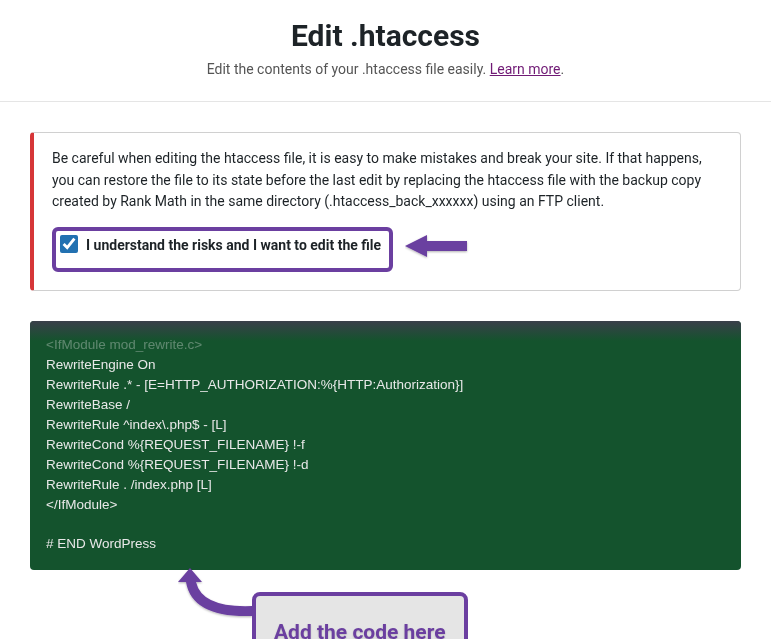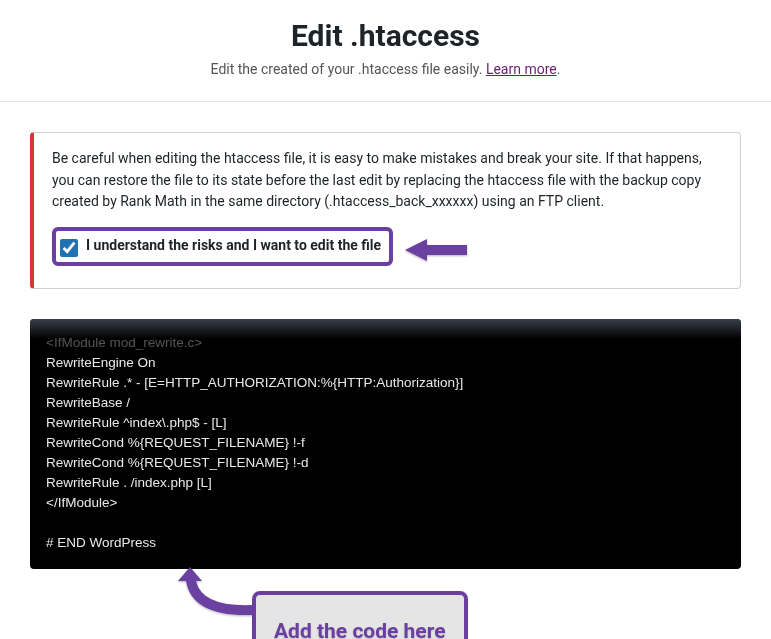--- a/index.html
+++ b/index.html
@@ -40,46 +40,46 @@
       color: #1d2327;
       margin-bottom: 30px;
     }
     .warning-box .bold {
       font-weight: 400;
     }
     .warning-box .italic {
     }
     .checkbox-wrap {
       display: inline-flex;
-      align-items: flex-end;
+      align-items: flex-start;
       margin-top: 14px;
       border: 4px solid #6b3fa0;
       border-radius: 6px;
-      padding: 4px 8px 5px 4px;
+      padding: 4px 8px 11px 4px;
       background: #fff;
     }
     .checkbox-wrap input[type="checkbox"] {
       width: 18px;
       height: 18px;
       margin-right: 8px;
       accent-color: #2271b1;
       cursor: pointer;
     }
     .checkbox-wrap label {
       font-weight: 700;
       font-size: 14px;
       cursor: pointer;
     }
     .arrow-left {
       display: inline-block;
       vertical-align: middle;
       margin-left: 8px;
     }
     .code-block {
-      background: #000000;
+      background: #14532d;
       color: #e8e8e8;
       border-radius: 4px;
       padding: 14px 16px 16px;
       font-family: -apple-system, BlinkMacSystemFont, sans-serif;
       font-size: 13.5px;
       line-height: 1.48;
       white-space: pre;
       overflow: hidden;
       position: relative;
     }
@@ -123,21 +123,21 @@
       border-top: 1px solid #e5e5e5;
       margin-top: 8px;
     }
   </style>
 </head>
 <body>
 
 <div class="header">
   <h1>Edit .htaccess</h1>
   <p>
-    <span>Edit the created of your .htaccess file easily. </span><a href="#">Learn more</a><span>.</span>
+    <span>Edit the contents of your .htaccess file easily. </span><a href="#">Learn more</a><span>.</span>
   </p>
 </div>
 
 <div class="content">
 
   <div class="warning-box">
     <span>Be careful when editing the htaccess file, it is easy to make mistakes and break your site. If that happens, you can restore the file to its state </span><span class="bold">before the last edit</span><span> by replacing the htaccess file with the backup copy created by Rank Math in the same directory (</span><span class="italic">.htaccess_back_xxxxxx</span><span>) using an FTP client.</span>
     <div>
       <span class="checkbox-wrap">
         <input type="checkbox" checked="" id="risk-cb" style="">

